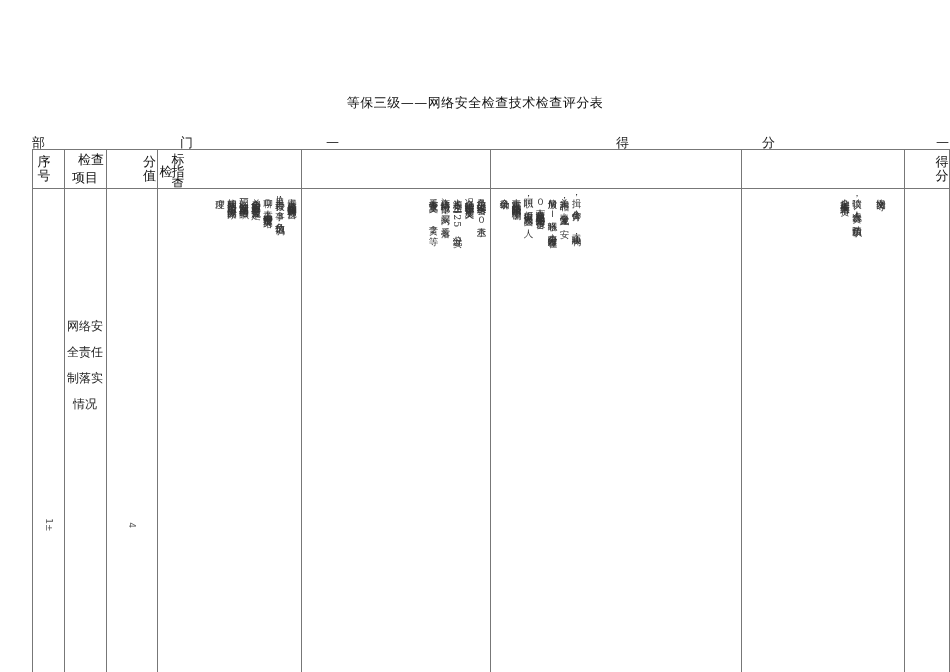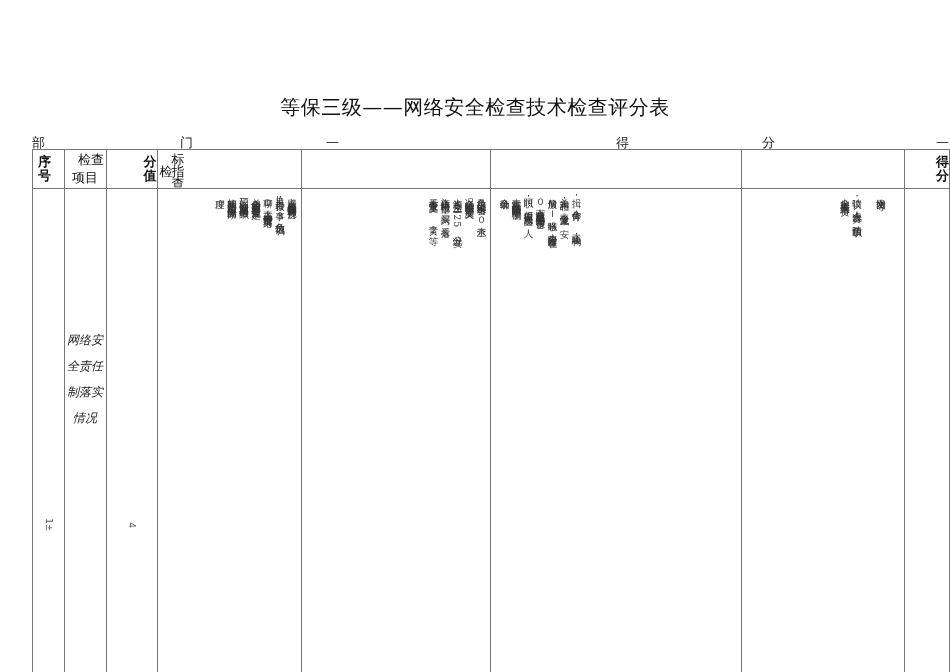--- a/index.html
+++ b/index.html
@@ -1,27 +1,27 @@
 <!DOCTYPE html>
 <html><head>
 <meta charset="utf-8">
 <style>
   html, body { margin: 0; padding: 0; background: #ffffff; }
   body { width: 950px; height: 672px; position: relative; overflow: hidden;
          font-family: "DejaVu Sans", "Liberation Sans", sans-serif; color: #222; }
   .title { position: absolute; left: 0; width: 950px; top: 94px; text-align: center;
-           font-size: 20px; letter-spacing: 0.5px; color: #111; }
+           font-size: 13px; letter-spacing: 0.5px; color: #111; }
   .dept-line { position: absolute; left: 32px; top: 134px; width: 918px; height: 15px;
                border-bottom: 1.5px solid #222; font-size: 13px; }
   .dept-line span { position: absolute; top: 0; }
   table { position: absolute; left: 32px; top: 149px; border-collapse: collapse;
           table-layout: fixed; }
   td, th { border: 1px solid #777; padding: 0; vertical-align: top; overflow: hidden; }
   th { font-weight: normal; font-size: 13px; color: #111; height: 38px; vertical-align: middle; }
-  .hdr-stack { line-height: 15px; text-align: right; padding-left: 4px; font-weight: bold; }
+  .hdr-stack { line-height: 15px; text-align: center; padding-left: 4px; }
   .hdr-indic { position: relative; height: 38px; }
   .hdr-indic .a { position: absolute; left: 14px; top: 1px; }
   .hdr-indic .b { position: absolute; left: 2px; top: 13px; }
   .hdr-indic .c { position: absolute; left: 14px; top: 13px; }
   .hdr-indic .d { position: absolute; left: 14px; top: 25px; }
   .idx { font-size: 9px; color: #555; text-align: center; vertical-align: middle; }
   .idx span, .score span { display: inline-block; transform: rotate(90deg); }
   .score { font-size: 9px; color: #555; text-align: center; vertical-align: middle; }
   .item { font-size: 12px; color: #222; text-align: center; vertical-align: middle; line-height: 26px; }
   .vt { writing-mode: vertical-rl; font-family: "DejaVu Serif", "Liberation Serif", serif;
@@ -80,21 +80,21 @@
     <th></th>
     <th></th>
     <th>
           <div class="hdr-stack" style="width:14px;line-height:14px;padding-left:2px;margin-left:28px;">得分</div>
         </th>
   </tr>
 
   <tr class="r1">
     <td class="idx"><span>1±</span></td>
     <td class="item" rowspan="5" style="vertical-align:top;padding-top:120px;">
-      <div style="width:40px;margin:18px auto;font-style:italic;">网络安全责任制落实情况</div>
+      <div style="width:40px;margin:4px auto;">网络安全责任制落实情况</div>
     </td>
     <td class="score"><span>4</span></td>
     <td>
           <div class="cellwrap">
             <div class="vt">卡冒实处精瓣合制调环揽吉
 里办责根≤事３负伯范鹗
 聊Ｄ人工药安钟事责理关络
 弟全负管有网椰安名全规定
 妇络一安法制期网确络律织
 柱大明网法组占重应门家际

